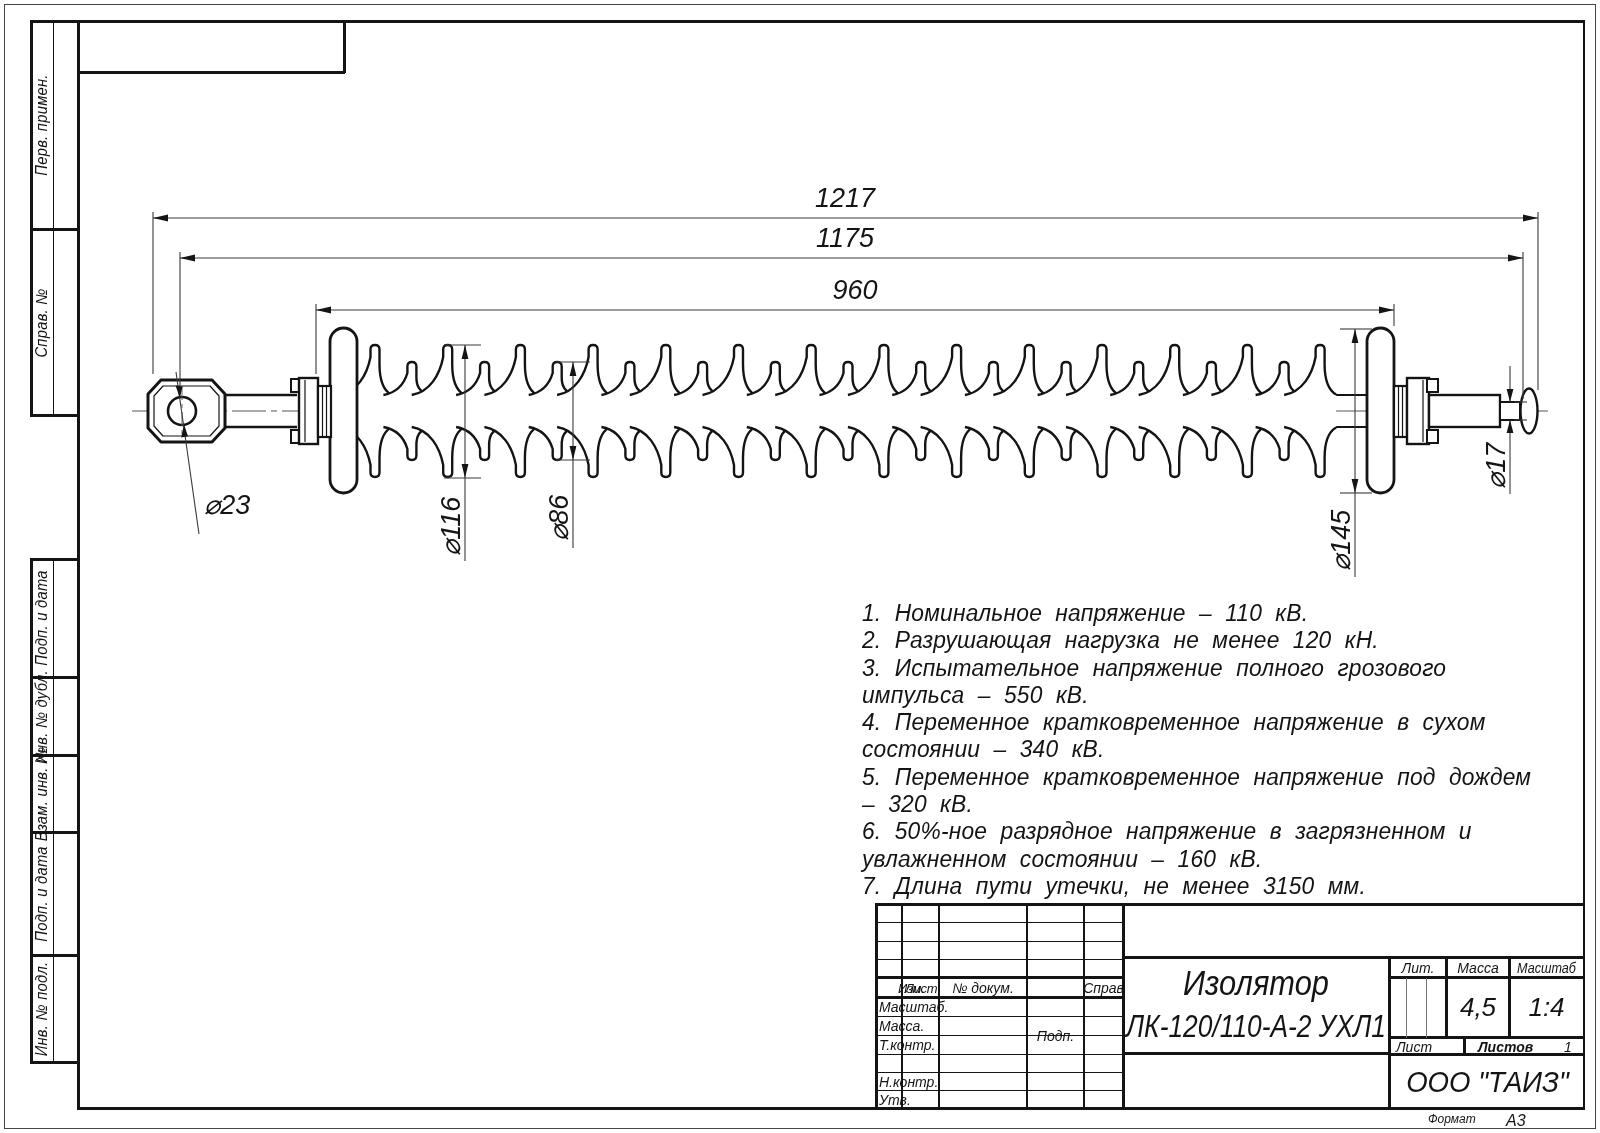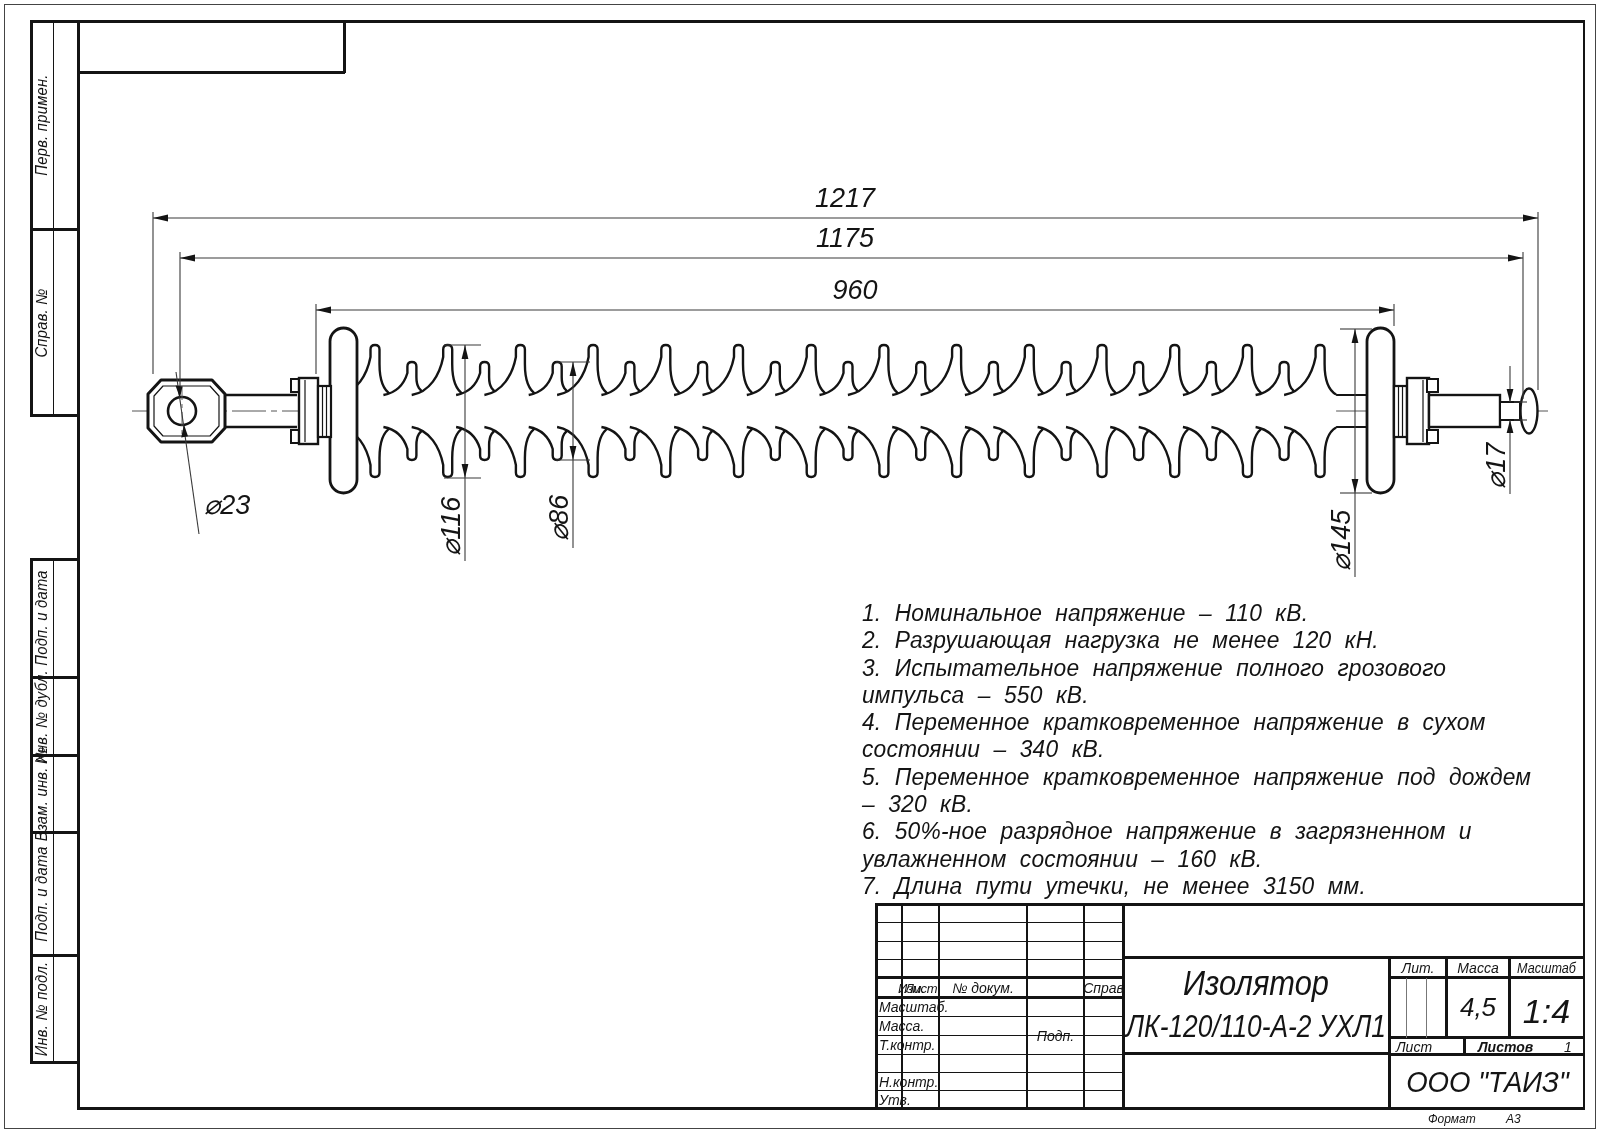--- a/index.html
+++ b/index.html
@@ -275,26 +275,26 @@
     <div class="cell-label tb-small" style="left:879px;top:1074px;">Н.контр.</div>
     <div class="cell-label tb-small" style="left:879px;top:1092px;">Утв.</div>
 
     <div class="cell-label center" style="left:1125px;top:962px;width:262px;height:42px;font-size:35px;transform:scaleX(0.88);transform-origin:center;">Изолятор</div>
     <div class="cell-label center" style="left:1125px;top:1006px;width:262px;height:42px;font-size:31px;transform:scaleX(0.85);transform-origin:center;">ЛК-120/110-А-2 УХЛ1</div>
 
     <div class="cell-label tb-small center" style="left:1390px;top:960px;width:56px;">Лит.</div>
     <div class="cell-label tb-small center" style="left:1447px;top:960px;width:62px;">Масса</div>
     <div class="cell-label tb-small center" style="left:1510px;top:960px;width:73px;transform:scaleX(0.9);">Масштаб</div>
     <div class="cell-label center" style="left:1447px;top:992px;width:62px;font-size:26px;">4,5</div>
-    <div class="cell-label center" style="left:1510px;top:992px;width:73px;font-size:34px;">1:4</div>
+    <div class="cell-label center" style="left:1510px;top:992px;width:73px;font-size:26px;">1:4</div>
 
     <div class="cell-label tb-small" style="left:1396px;top:1039px;">Лист</div>
     <div class="cell-label tb-small" style="left:1478px;top:1039px;font-weight:bold;">Листов</div>
     <div class="cell-label tb-small" style="left:1564px;top:1039px;">1</div>
 
     <div class="cell-label center" style="left:1390px;top:1058px;width:195px;height:48px;font-size:30px;transform:scaleX(0.92);transform-origin:center;">ООО "ТАИЗ"</div>
   </div>
 
   <div class="cell-label" style="left:1150px;top:1146px;font-size:12px;font-family:Liberation Serif, serif;">Копировал</div>
   <div class="cell-label" style="left:1428px;top:1112px;font-size:12px;">Формат</div>
-  <div class="cell-label" style="left:1506px;top:1112px;font-size:12px;">А3</div>
+  <div class="cell-label" style="left:1506px;top:1112px;font-size:16px;">А3</div>
 
 </div>
 
 </body></html>

